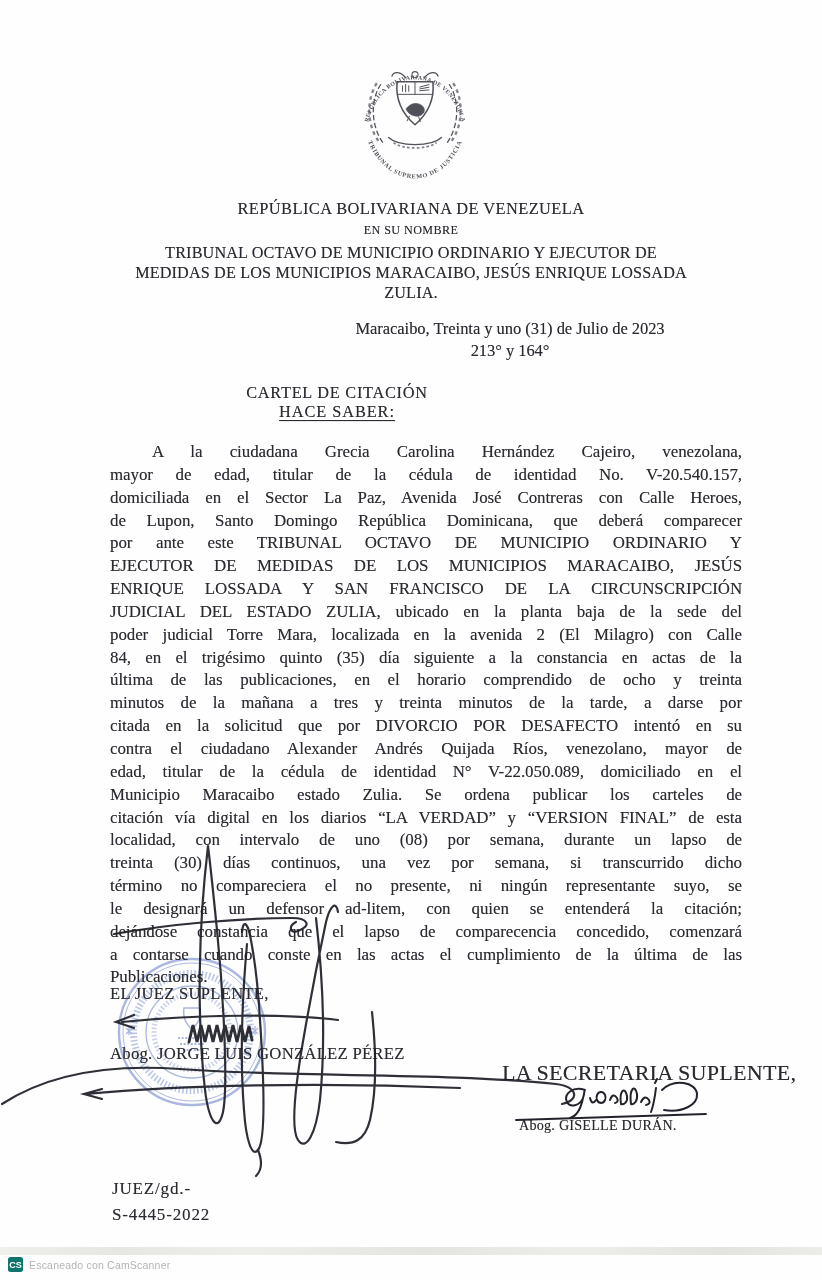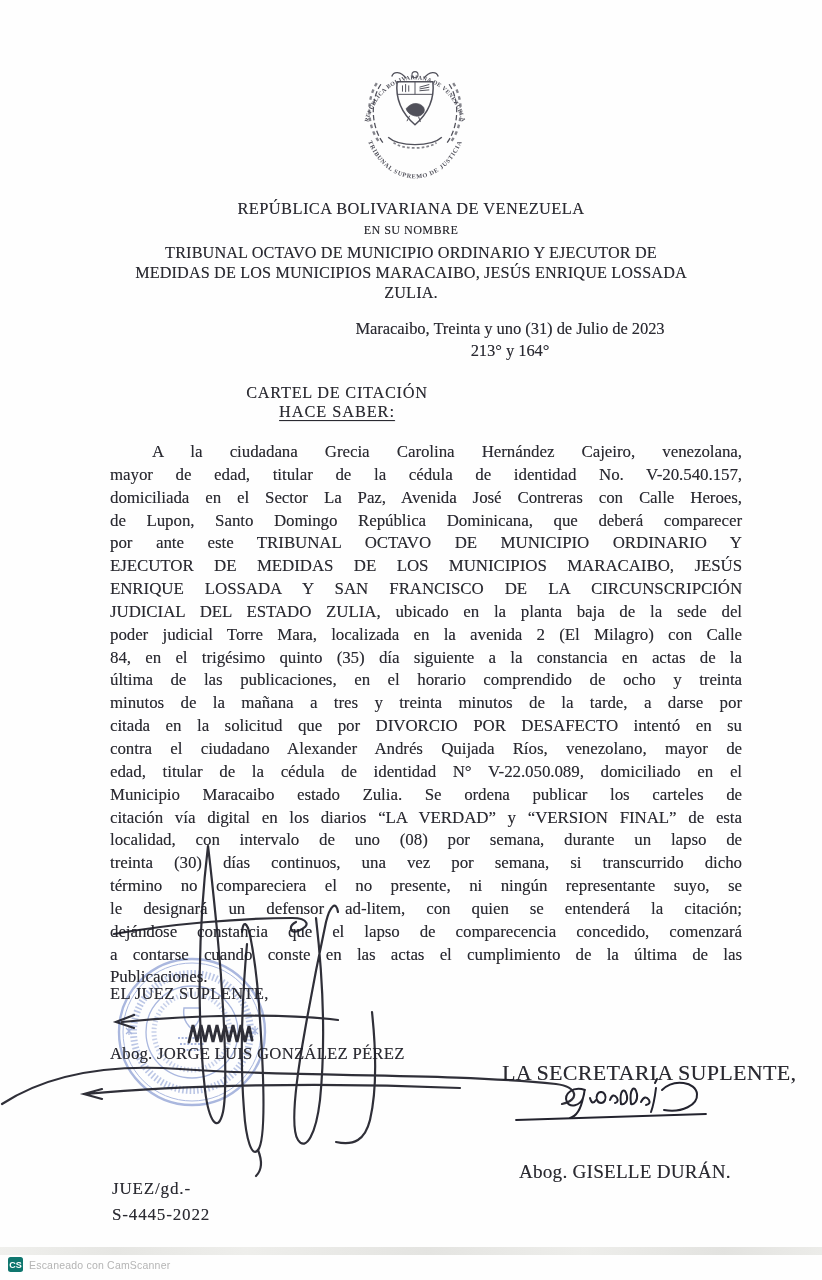--- a/index.html
+++ b/index.html
@@ -28,21 +28,21 @@
   .subtitle { text-decoration:underline; text-underline-offset:2.5px; letter-spacing:1px; }
 
   .body { position:absolute; top:441px; left:110px; width:632px; font-size:16.8px; z-index:1; }
   .body-line { line-height:22.85px; text-align:justify; text-align-last:justify; }
   .body-line:first-child { text-indent:42px; }
   .body-line:last-child { text-align:left; text-align-last:left; }
 
   .judge-title { position:absolute; top:984px; left:110px; font-size:16.4px; letter-spacing:0.4px; z-index:1; }
   .judge-name  { position:absolute; top:1044px; left:110px; font-size:16.6px; letter-spacing:0.3px; z-index:1; }
   .sec-title   { position:absolute; top:1060px; left:502px; font-size:22px; letter-spacing:0.3px; z-index:1; }
-  .sec-name    { position:absolute; top:1118px; left:519px; font-size:19px; letter-spacing:0.3px; z-index:1;margin-top:43px; }
+  .sec-name    { position:absolute; top:1118px; left:519px; font-size:14px; letter-spacing:0.3px; z-index:1; }
 
   .refs { position:absolute; top:1176px; left:112px; font-size:16.9px; line-height:25.5px;
           letter-spacing:0.9px; z-index:1; }
 
   .stamp-svg { position:absolute; left:108px; top:948px; width:180px; height:172px; z-index:0;
                mix-blend-mode:multiply; }
   .judge-sig-svg { position:absolute; left:0; top:830px; width:650px; height:360px; z-index:5; }
   .sec-sig-svg { position:absolute; left:510px; top:1078px; width:220px; height:65px; z-index:5; }
 
   .scan-band { position:absolute; top:1247px; left:0; width:822px; height:8px; opacity:.75;

